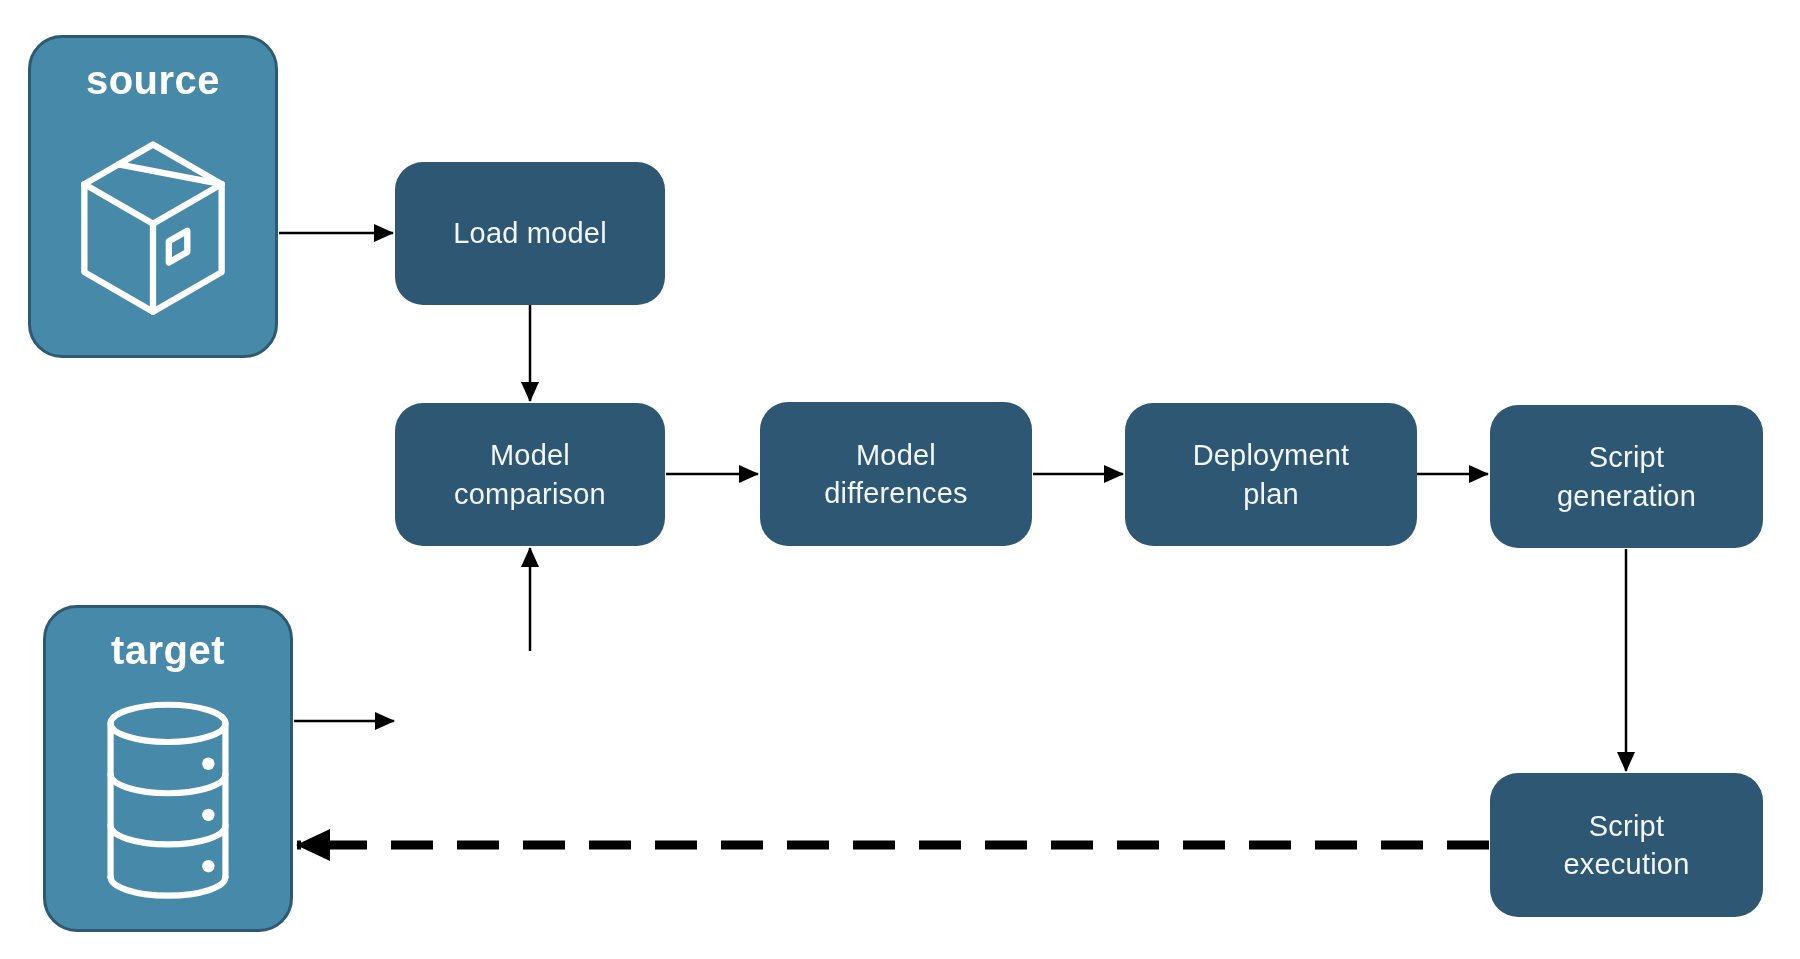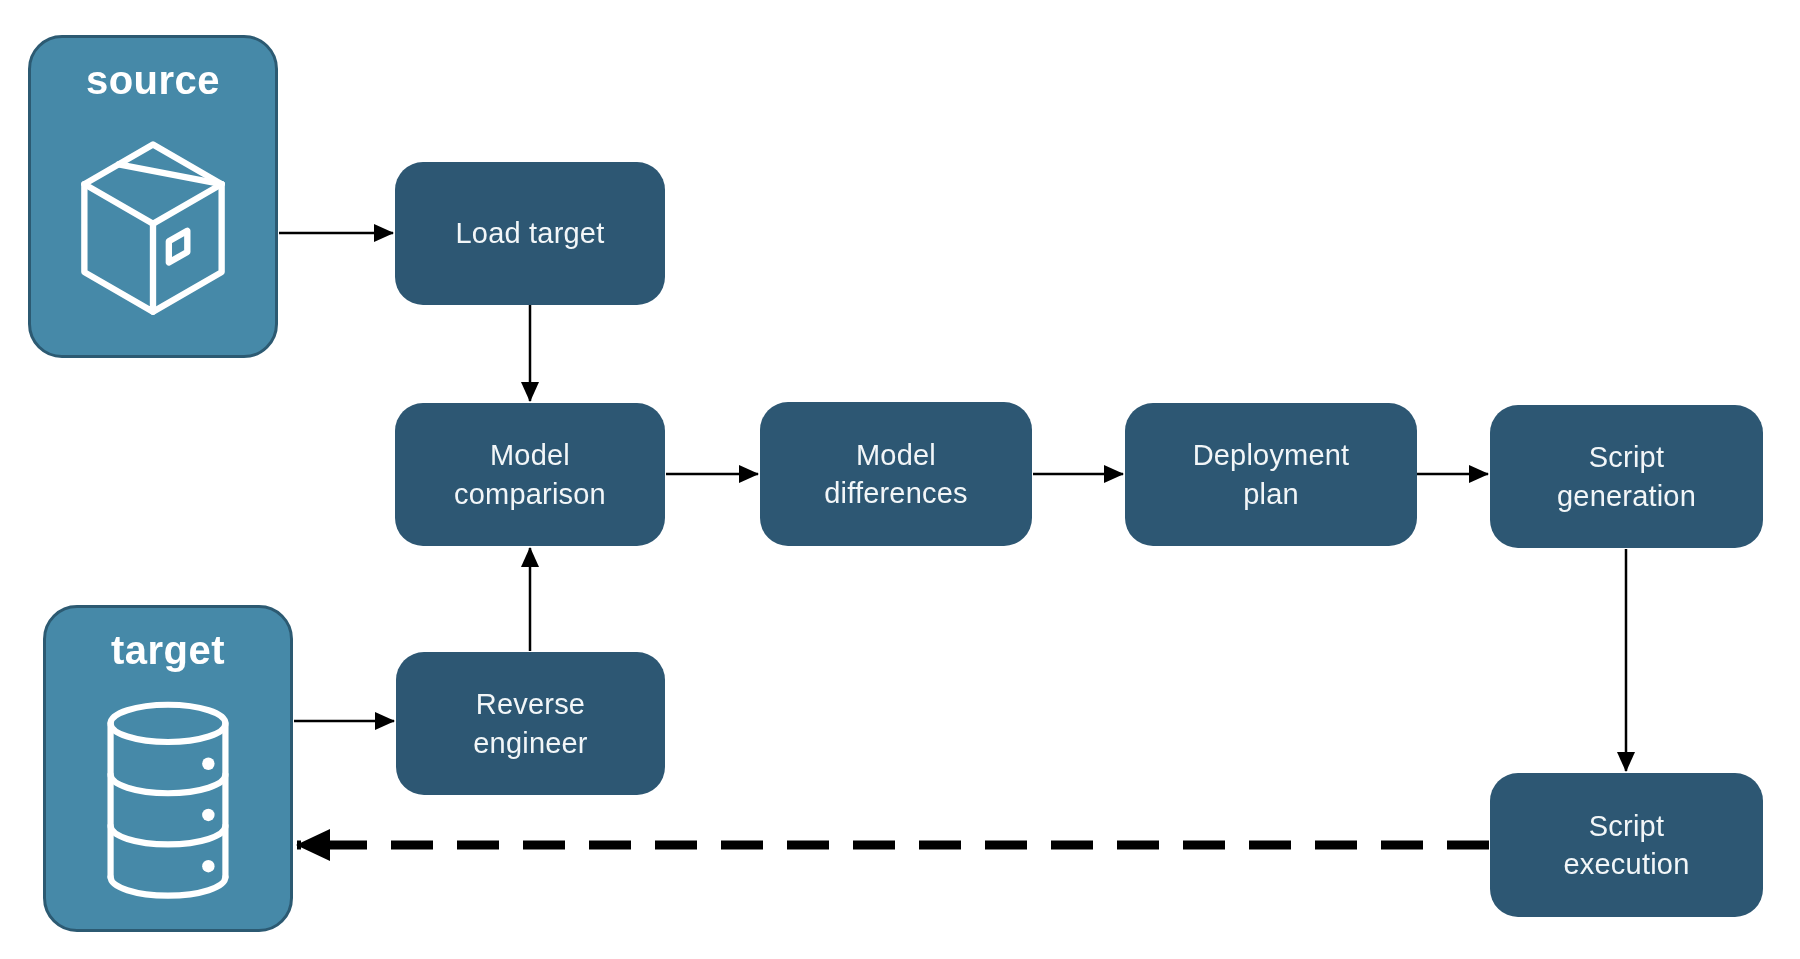--- a/index.html
+++ b/index.html
@@ -105,33 +105,31 @@
         <path d="M13 116 A37 12 0 0 0 87 116"></path>
         <path d="M13 50 A37 12 0 0 0 87 50"></path>
         <path d="M13 83 A37 12 0 0 0 87 83"></path>
         <circle cx="76" cy="43" r="4" fill="#ffffff" stroke="none"></circle>
         <circle cx="76" cy="76" r="4" fill="#ffffff" stroke="none"></circle>
         <circle cx="76" cy="109" r="4" fill="#ffffff" stroke="none"></circle>
       </svg>
     </div>
   </div>
 
-  <div class="node" style="left:395px; top:162px; width:270px; height:143px;">Load target</div>
+  <div class="node" style="left:395px; top:162px; width:270px; height:143px;">Load model</div>
 
   <div class="node" style="left:395px; top:403px; width:270px; height:143px;">Model
 comparison</div>
 
   <div class="node" style="left:760px; top:402px; width:272px; height:144px;">Model
 differences</div>
 
   <div class="node" style="left:1125px; top:403px; width:292px; height:143px;">Deployment
 plan</div>
 
   <div class="node" style="left:1490px; top:405px; width:273px; height:143px;">Script
 generation</div>
 
-  <div class="node" style="left:396px; top:652px; width:269px; height:143px;">Reverse
-engineer</div>
 
   <div class="node" style="left:1490px; top:773px; width:273px; height:144px;">Script
 execution</div>
 
 </div>
 
 </body></html>

